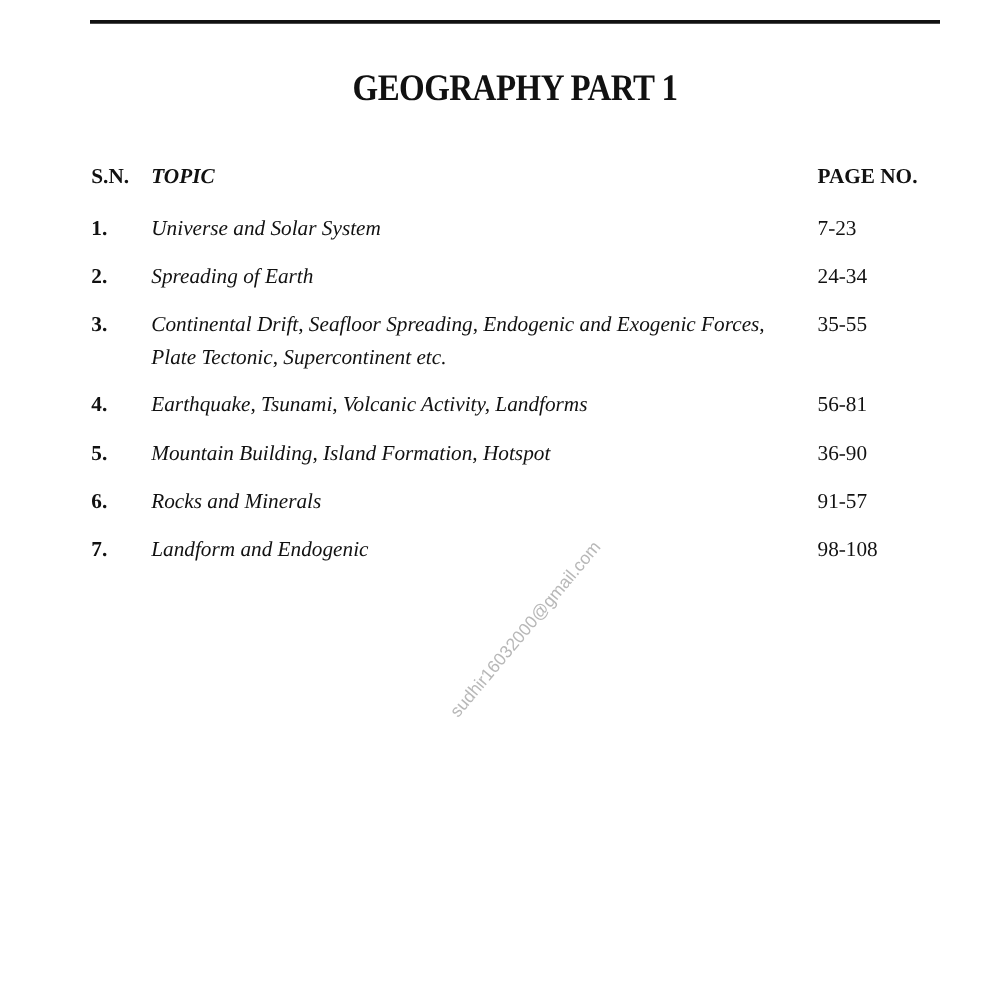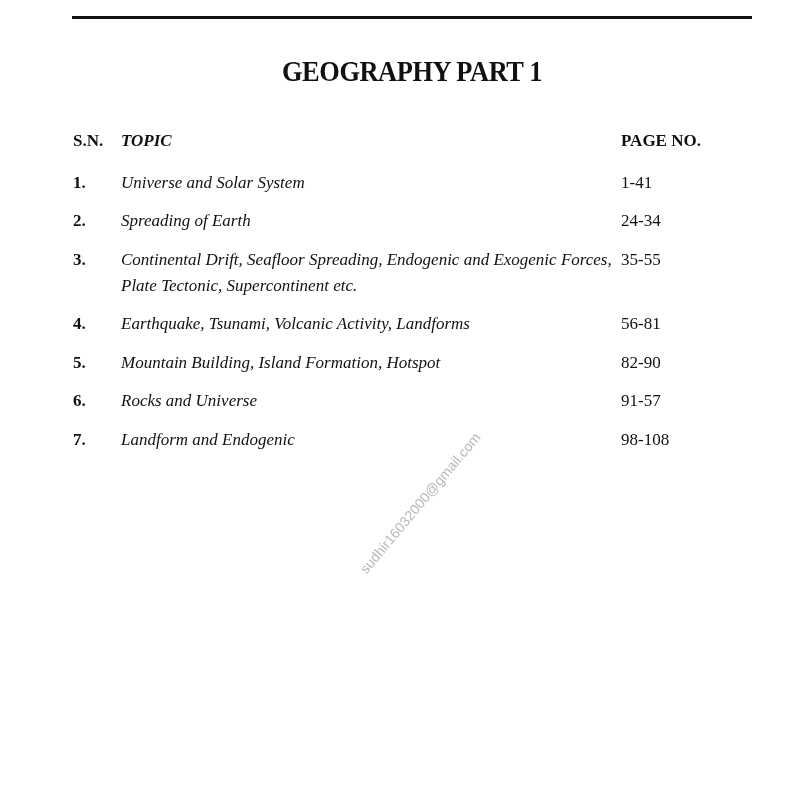--- a/index.html
+++ b/index.html
@@ -6,21 +6,21 @@
     body { width: 800px; height: 800px; position: relative; overflow: hidden;
       font-family: "DejaVu Serif", "Liberation Serif", serif; color: #111; }
     .top-rule { position: absolute; left: 72px; top: 16px; width: 680px; height: 3px; background: #111; }
     .title { position: absolute; left: 0; top: 54px; width: 824px; text-align: center;
       font-family: "Liberation Serif", serif; font-weight: bold; font-size: 30px; letter-spacing: -0.5px;
       transform: scaleX(0.88); transform-origin: center; }
     .hdr, .row { position: absolute; left: 73px; width: 690px; font-size: 17px;
       font-family: "Liberation Serif", serif; }
     .sn { position: absolute; left: 0; font-weight: bold; }
     .topic { position: absolute; left: 48px; width: 520px; line-height: 26px; font-style: italic; }
-    .page { position: absolute; left: 548px; }
+    .page { position: absolute; left: 581px; }
     .hdr .sn, .hdr .topic, .hdr .page { font-weight: bold; }
     .row .sn, .row .topic, .row .page { top: 0; line-height: 26px; }
     .hdr .sn, .hdr .topic, .hdr .page { top: 0; line-height: 26px; }
     .watermark { position: absolute; left: 300px; top: 495px; width: 240px;
       font-family: "Liberation Sans", sans-serif; font-size: 14px; color: #b8b8b8;
       transform: rotate(-50deg); transform-origin: center; white-space: nowrap; text-align: center; }
   </style>
 </head>
 <body>
 
@@ -30,21 +30,21 @@
 
 <div class="hdr" style="top:128px">
   <span class="sn">S.N.</span>
   <span class="topic">TOPIC</span>
   <span class="page">PAGE NO.</span>
 </div>
 
 <div class="row" style="top:170px">
   <span class="sn">1.</span>
   <span class="topic">Universe and Solar System</span>
-  <span class="page">1-41</span>
+  <span class="page">7-23</span>
 </div>
 
 <div class="row" style="top:208px">
   <span class="sn">2.</span>
   <span class="topic">Spreading of Earth</span>
   <span class="page">24-34</span>
 </div>
 
 <div class="row" style="top:247px">
   <span class="sn">3.</span>
@@ -54,26 +54,26 @@
 
 <div class="row" style="top:311px">
   <span class="sn">4.</span>
   <span class="topic">Earthquake, Tsunami, Volcanic Activity, Landforms</span>
   <span class="page">56-81</span>
 </div>
 
 <div class="row" style="top:350px">
   <span class="sn">5.</span>
   <span class="topic">Mountain Building, Island Formation, Hotspot</span>
-  <span class="page">82-90</span>
+  <span class="page">36-90</span>
 </div>
 
 <div class="row" style="top:388px">
   <span class="sn">6.</span>
-  <span class="topic">Rocks and Universe</span>
+  <span class="topic">Rocks and Minerals</span>
   <span class="page">91-57</span>
 </div>
 
 <div class="row" style="top:427px">
   <span class="sn">7.</span>
   <span class="topic">Landform and Endogenic</span>
   <span class="page">98-108</span>
 </div>
 
 <div class="watermark">sudhir16032000@gmail.com</div>

